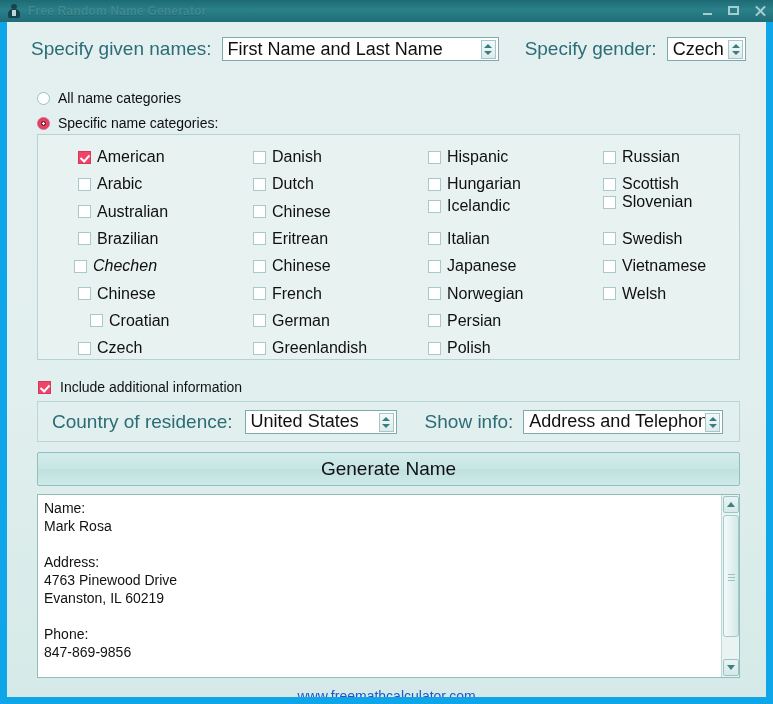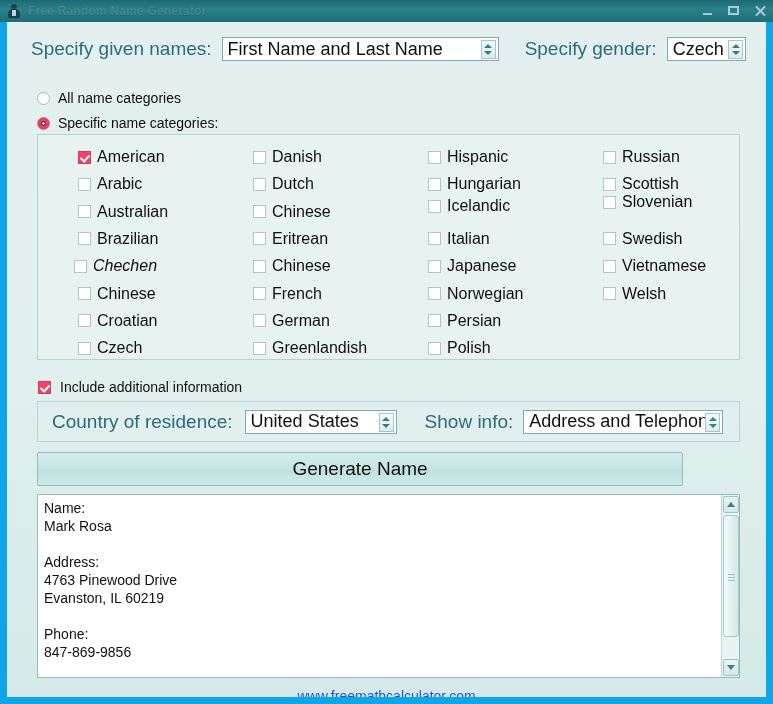--- a/index.html
+++ b/index.html
@@ -267,21 +267,21 @@
   }
   #combo-country { width: 152px; margin-left: 12px; }
   #combo-showinfo { width: 200px; margin-left: 10px; }
   .extra-panel .lbl:first-child { margin-left: 14px; }
   .showinfo-label { margin-left: 28px; }
 
   
   .generate-btn {
     position: absolute;
     left: 30px; top: 430px;
-    width: 646px; height: 34px;
+    width: 703px; height: 34px;
     box-sizing: border-box;
     background: linear-gradient(to bottom, #d3eceb 0%, #c7e6e4 48%, #bfe1df 52%, #cfeae8 100%);
     border: 1px solid #8fc0c0;
     border-radius: 2px;
     display: flex;
     align-items: center;
     justify-content: center;
     font-size: 19px;
     color: #111111;
     cursor: default;
@@ -450,21 +450,21 @@
             <span class="cbl">Brazilian</span>
           </div>
           <div class="cb-item" style="left: 36px; top: 122.2px; font-style: italic;">
             <span class="cb"></span>
             <span class="cbl">Chechen</span>
           </div>
           <div class="cb-item" style="left: 40px; top: 149.5px;">
             <span class="cb"></span>
             <span class="cbl">Chinese</span>
           </div>
-          <div class="cb-item" style="left: 40px; top: 176.8px;">
+          <div class="cb-item" style="left: 52px; top: 176.8px;">
             <span class="cb"></span>
             <span class="cbl">Croatian</span>
           </div>
           <div class="cb-item" style="left: 40px; top: 204.1px;">
             <span class="cb"></span>
             <span class="cbl">Czech</span>
           </div>
           <div class="cb-item" style="left: 215px; top: 13px;">
             <span class="cb"></span>
             <span class="cbl">Danish</span>

